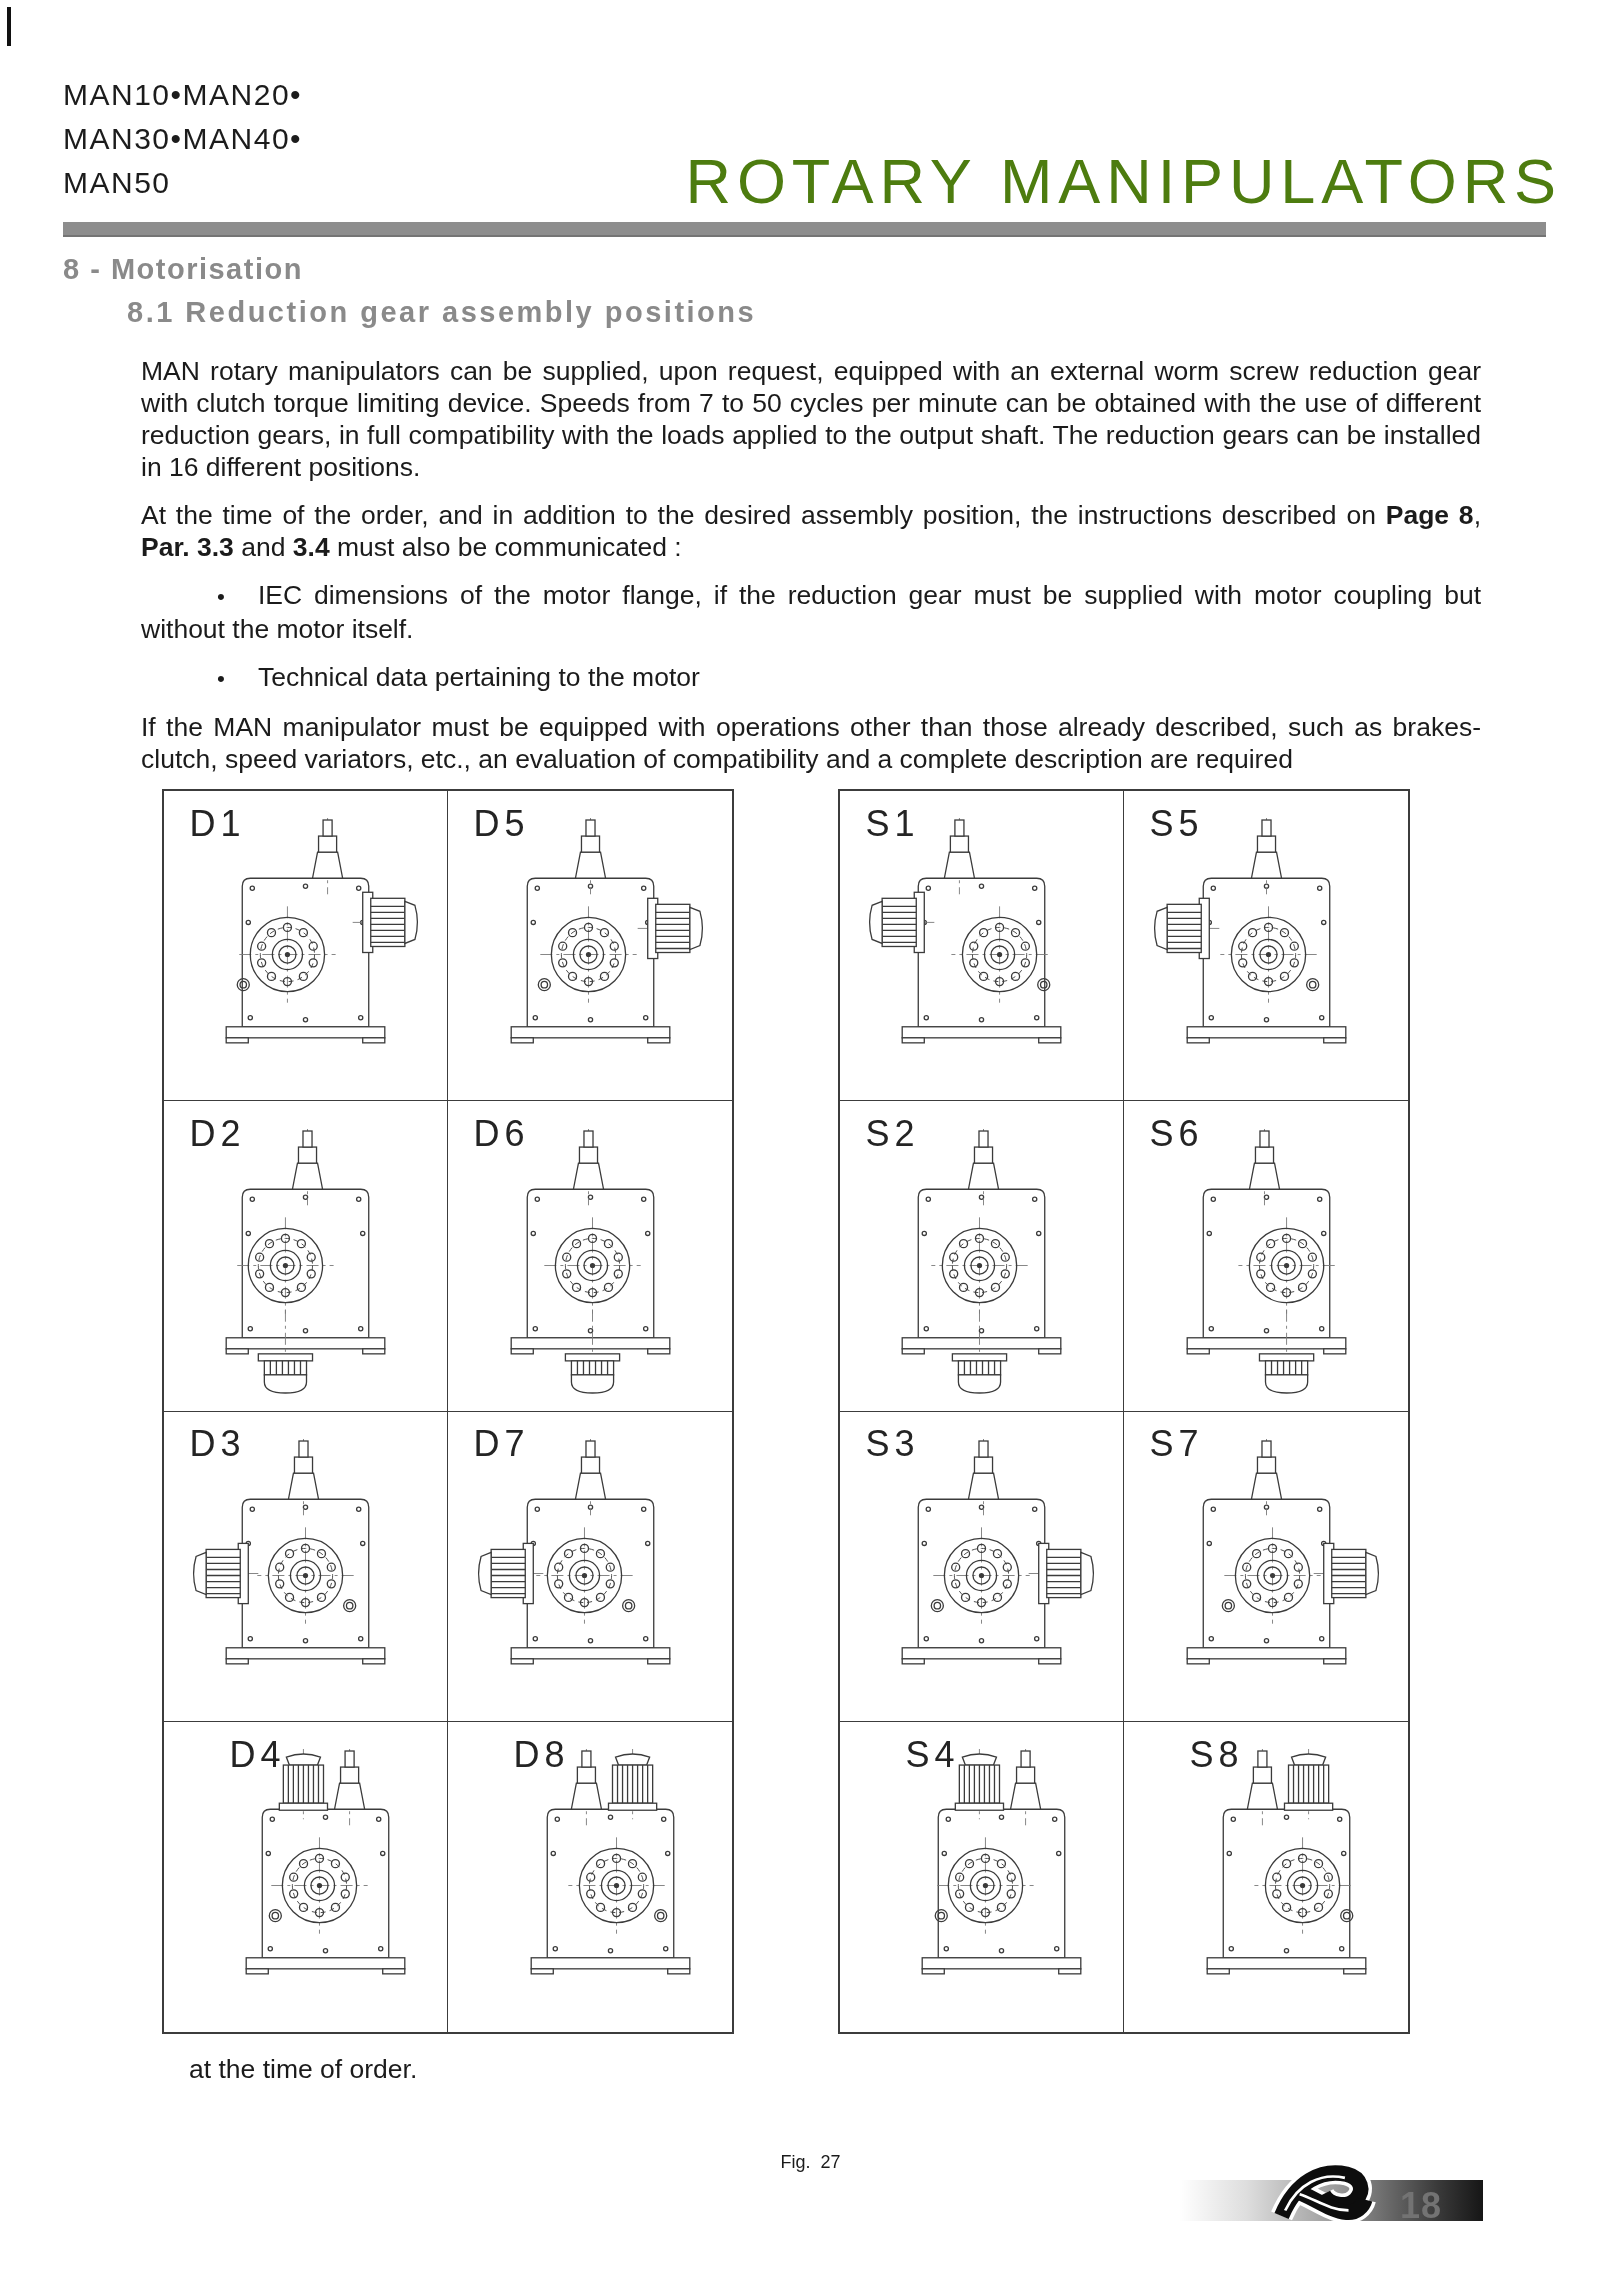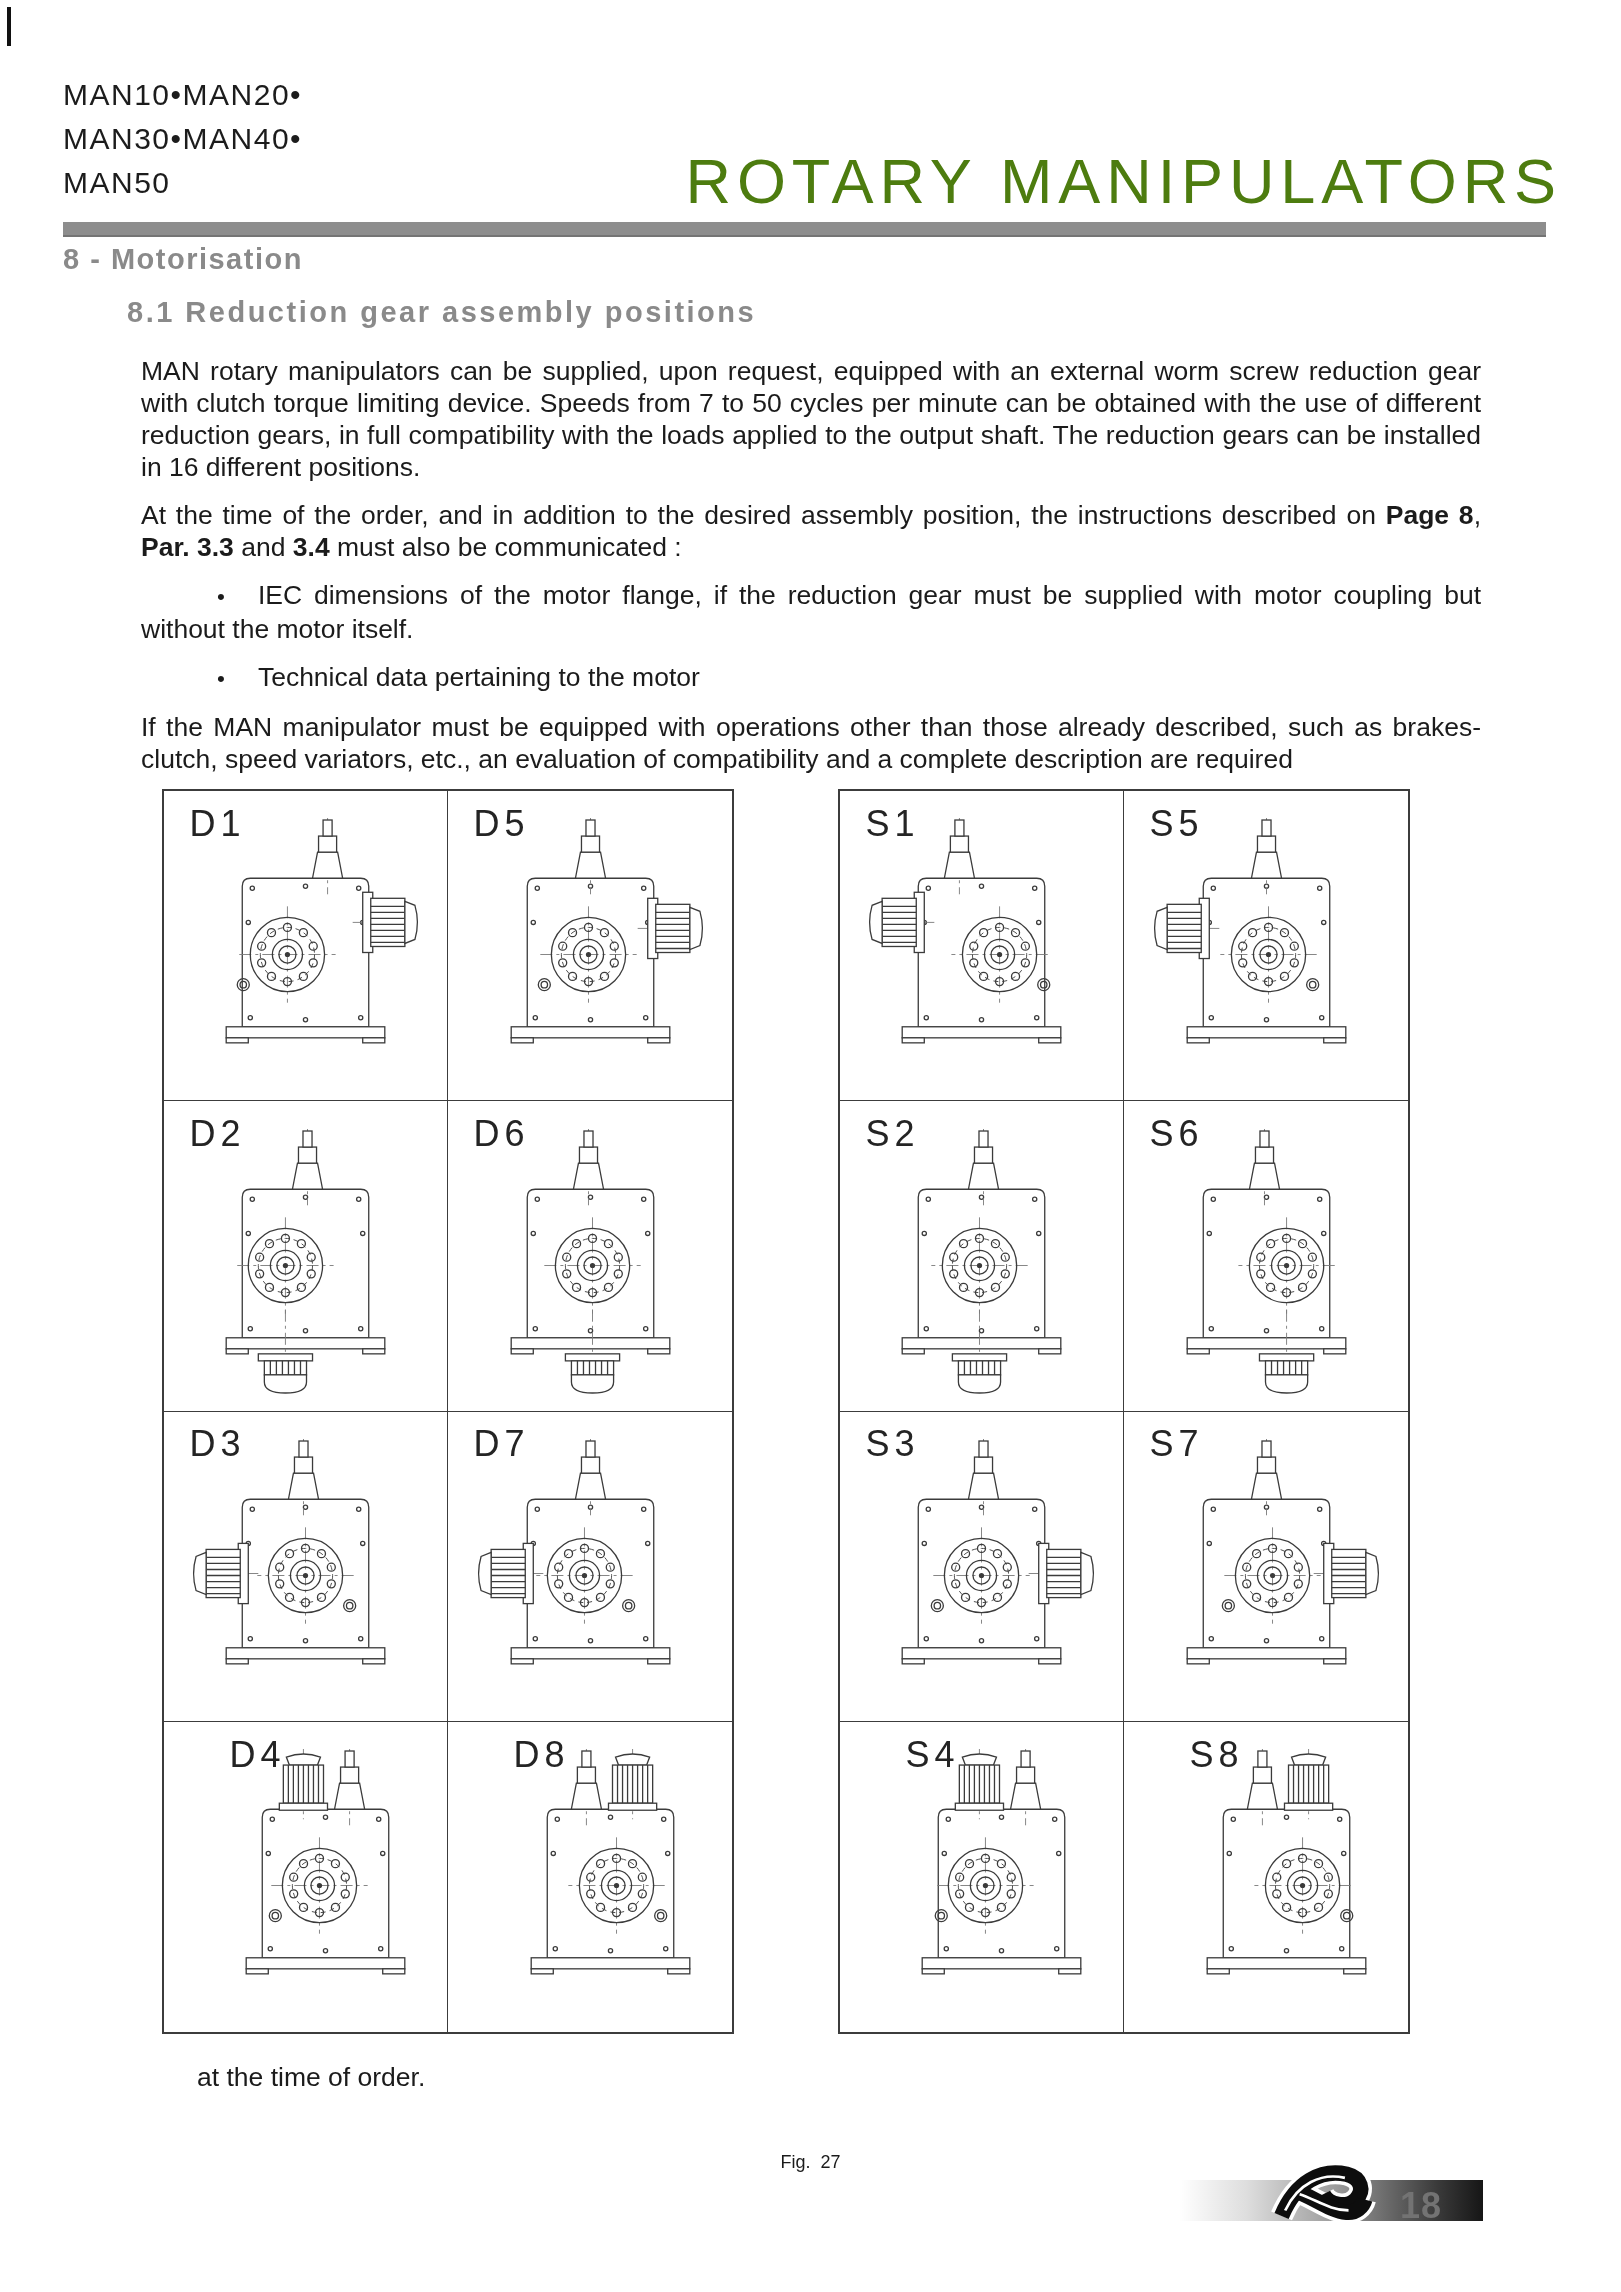--- a/index.html
+++ b/index.html
@@ -6,21 +6,21 @@
   .page{position:relative;width:1621px;height:2293px;background:#ffffff;overflow:hidden;
         font-family:"Liberation Sans",sans-serif;color:#1d1d1d;}
   .corner-mark{position:absolute;left:6.9px;top:6.9px;width:3.9px;height:39px;background:#111;}
   
   .models{position:absolute;left:63px;top:73px;font-size:30px;line-height:44px;
           letter-spacing:1.5px;color:#1c1c1c;}
   .doc-title{position:absolute;right:59px;top:145px;font-size:63px;letter-spacing:5.9px;
              color:#4d7c0f;white-space:nowrap;font-weight:400;}
   .rule{position:absolute;left:63px;top:222px;width:1483px;height:12.7px;background:#8d8d8d;
         border-bottom:2px solid #747474;}
-  .sec{position:absolute;left:63px;top:243px;margin:0;font-size:29px;font-weight:bold;
+  .sec{position:absolute;left:63px;top:253px;margin:0;font-size:29px;font-weight:bold;
        letter-spacing:1.5px;color:#8a8a8a;}
   .sub{position:absolute;left:127px;top:296px;margin:0;font-size:29px;font-weight:bold;
        letter-spacing:2.5px;color:#8a8a8a;}
   
   .textblock{position:absolute;left:125px;top:339px;width:1372px;
              font-size:26.5px;line-height:32px;text-align:justify;color:#1b1b1b;}
   .textblock p{margin:16px;}
   .textblock p.bullet{text-indent:76px;}
   .bmark{padding-right:33px;font-size:22.5px;}
   
@@ -28,21 +28,21 @@
             border:2.2px solid #3c3c3c;box-sizing:border-box;
             display:grid;grid-template-columns:1fr 1fr;grid-template-rows:repeat(4,1fr);}
   .cell{position:relative;box-sizing:border-box;border-right:1.6px solid #3c3c3c;
         border-bottom:1.6px solid #3c3c3c;}
   .cell:nth-child(2n){border-right:none;}
   .cell:nth-child(n+7){border-bottom:none;margin-left:40px;}
   .clabel{position:absolute;left:25.5px;top:11.8px;font-size:36px;letter-spacing:4.9px;
           color:#242424;font-weight:400;}
   .tdwg{display:block;margin:27.4px auto 0;}
   
-  .fignote{position:absolute;left:189px;top:2054px;margin:8px;font-size:26.5px;color:#1b1b1b;}
+  .fignote{position:absolute;left:189px;top:2054px;margin:0;font-size:26.5px;color:#1b1b1b;}
   .figcap{position:absolute;left:0;top:2152px;width:1621px;text-align:center;
           font-size:18px;color:#1b1b1b;}
   
   .footerbar{position:absolute;left:1179px;top:2180px;width:304px;height:41px;
              background:linear-gradient(90deg,#ffffff 0%,#dedede 22%,#9a9a9a 52%,#3a3a3a 85%,#161616 100%);}
   .logo{position:absolute;left:1270px;top:2158px;}
   .pagenum{position:absolute;left:1400px;top:2185px;font-size:36px;font-weight:600;
            letter-spacing:1px;color:#737373;}
 </style>
 </head>

